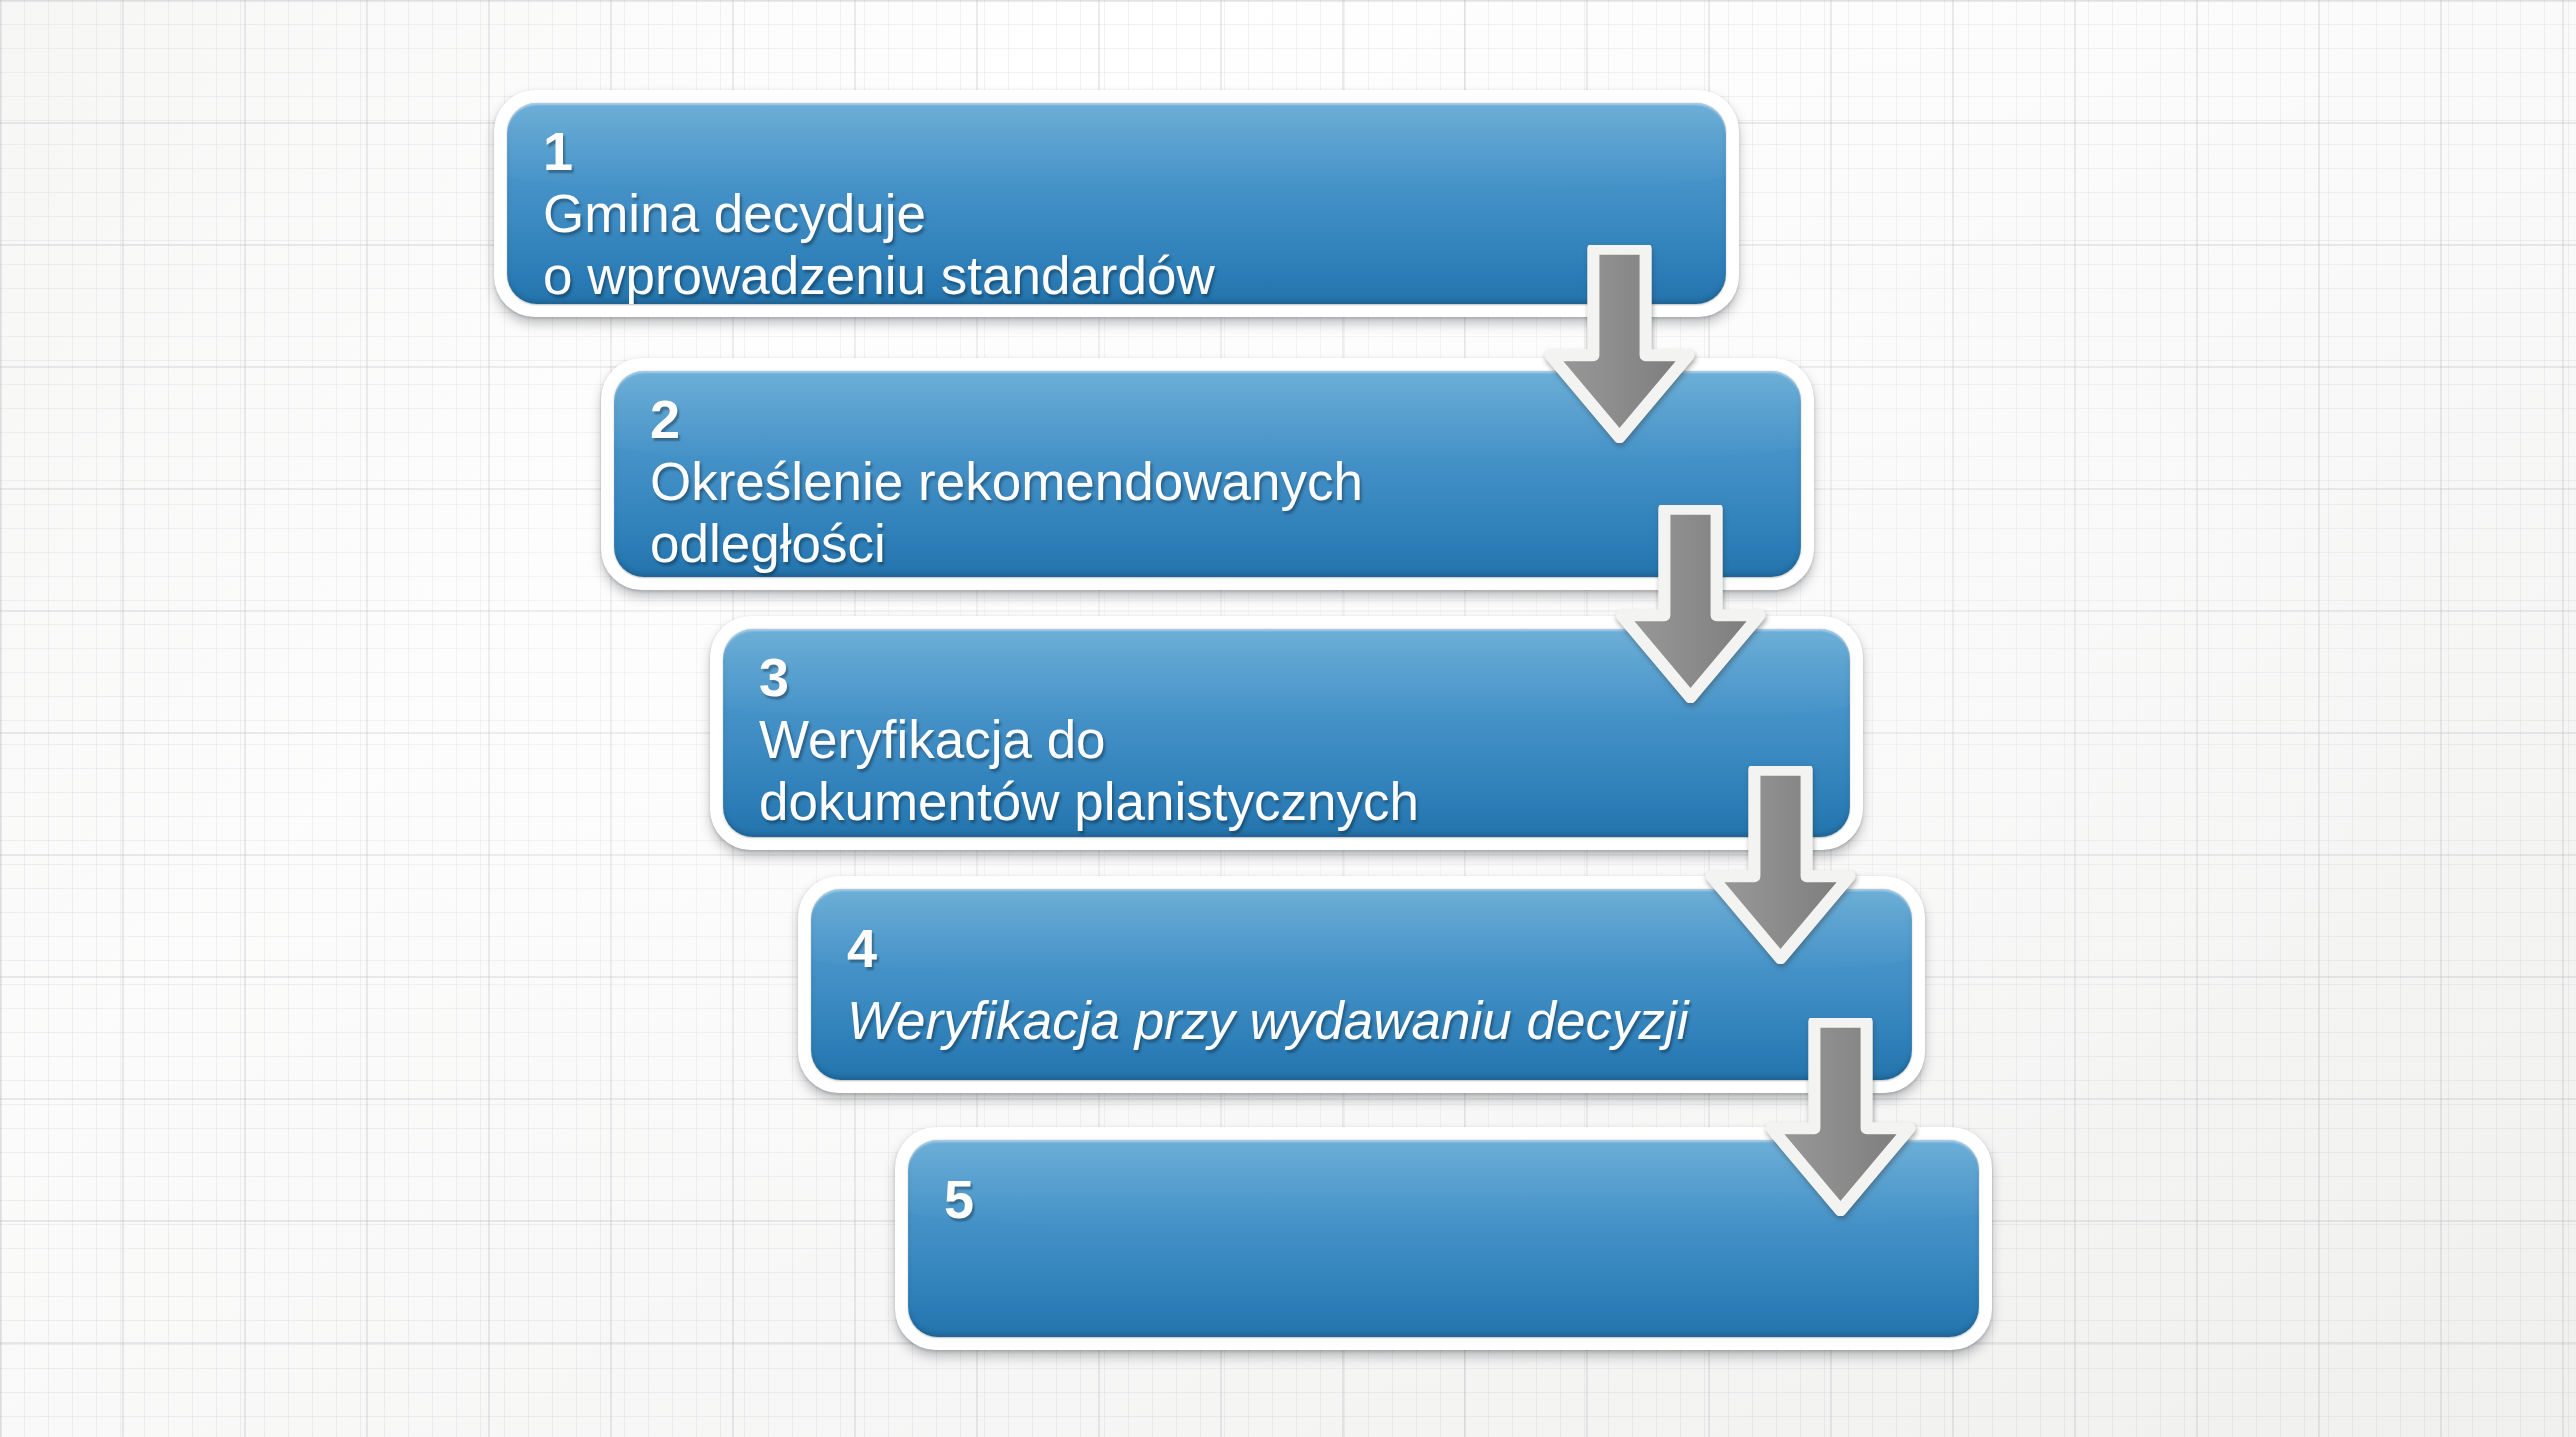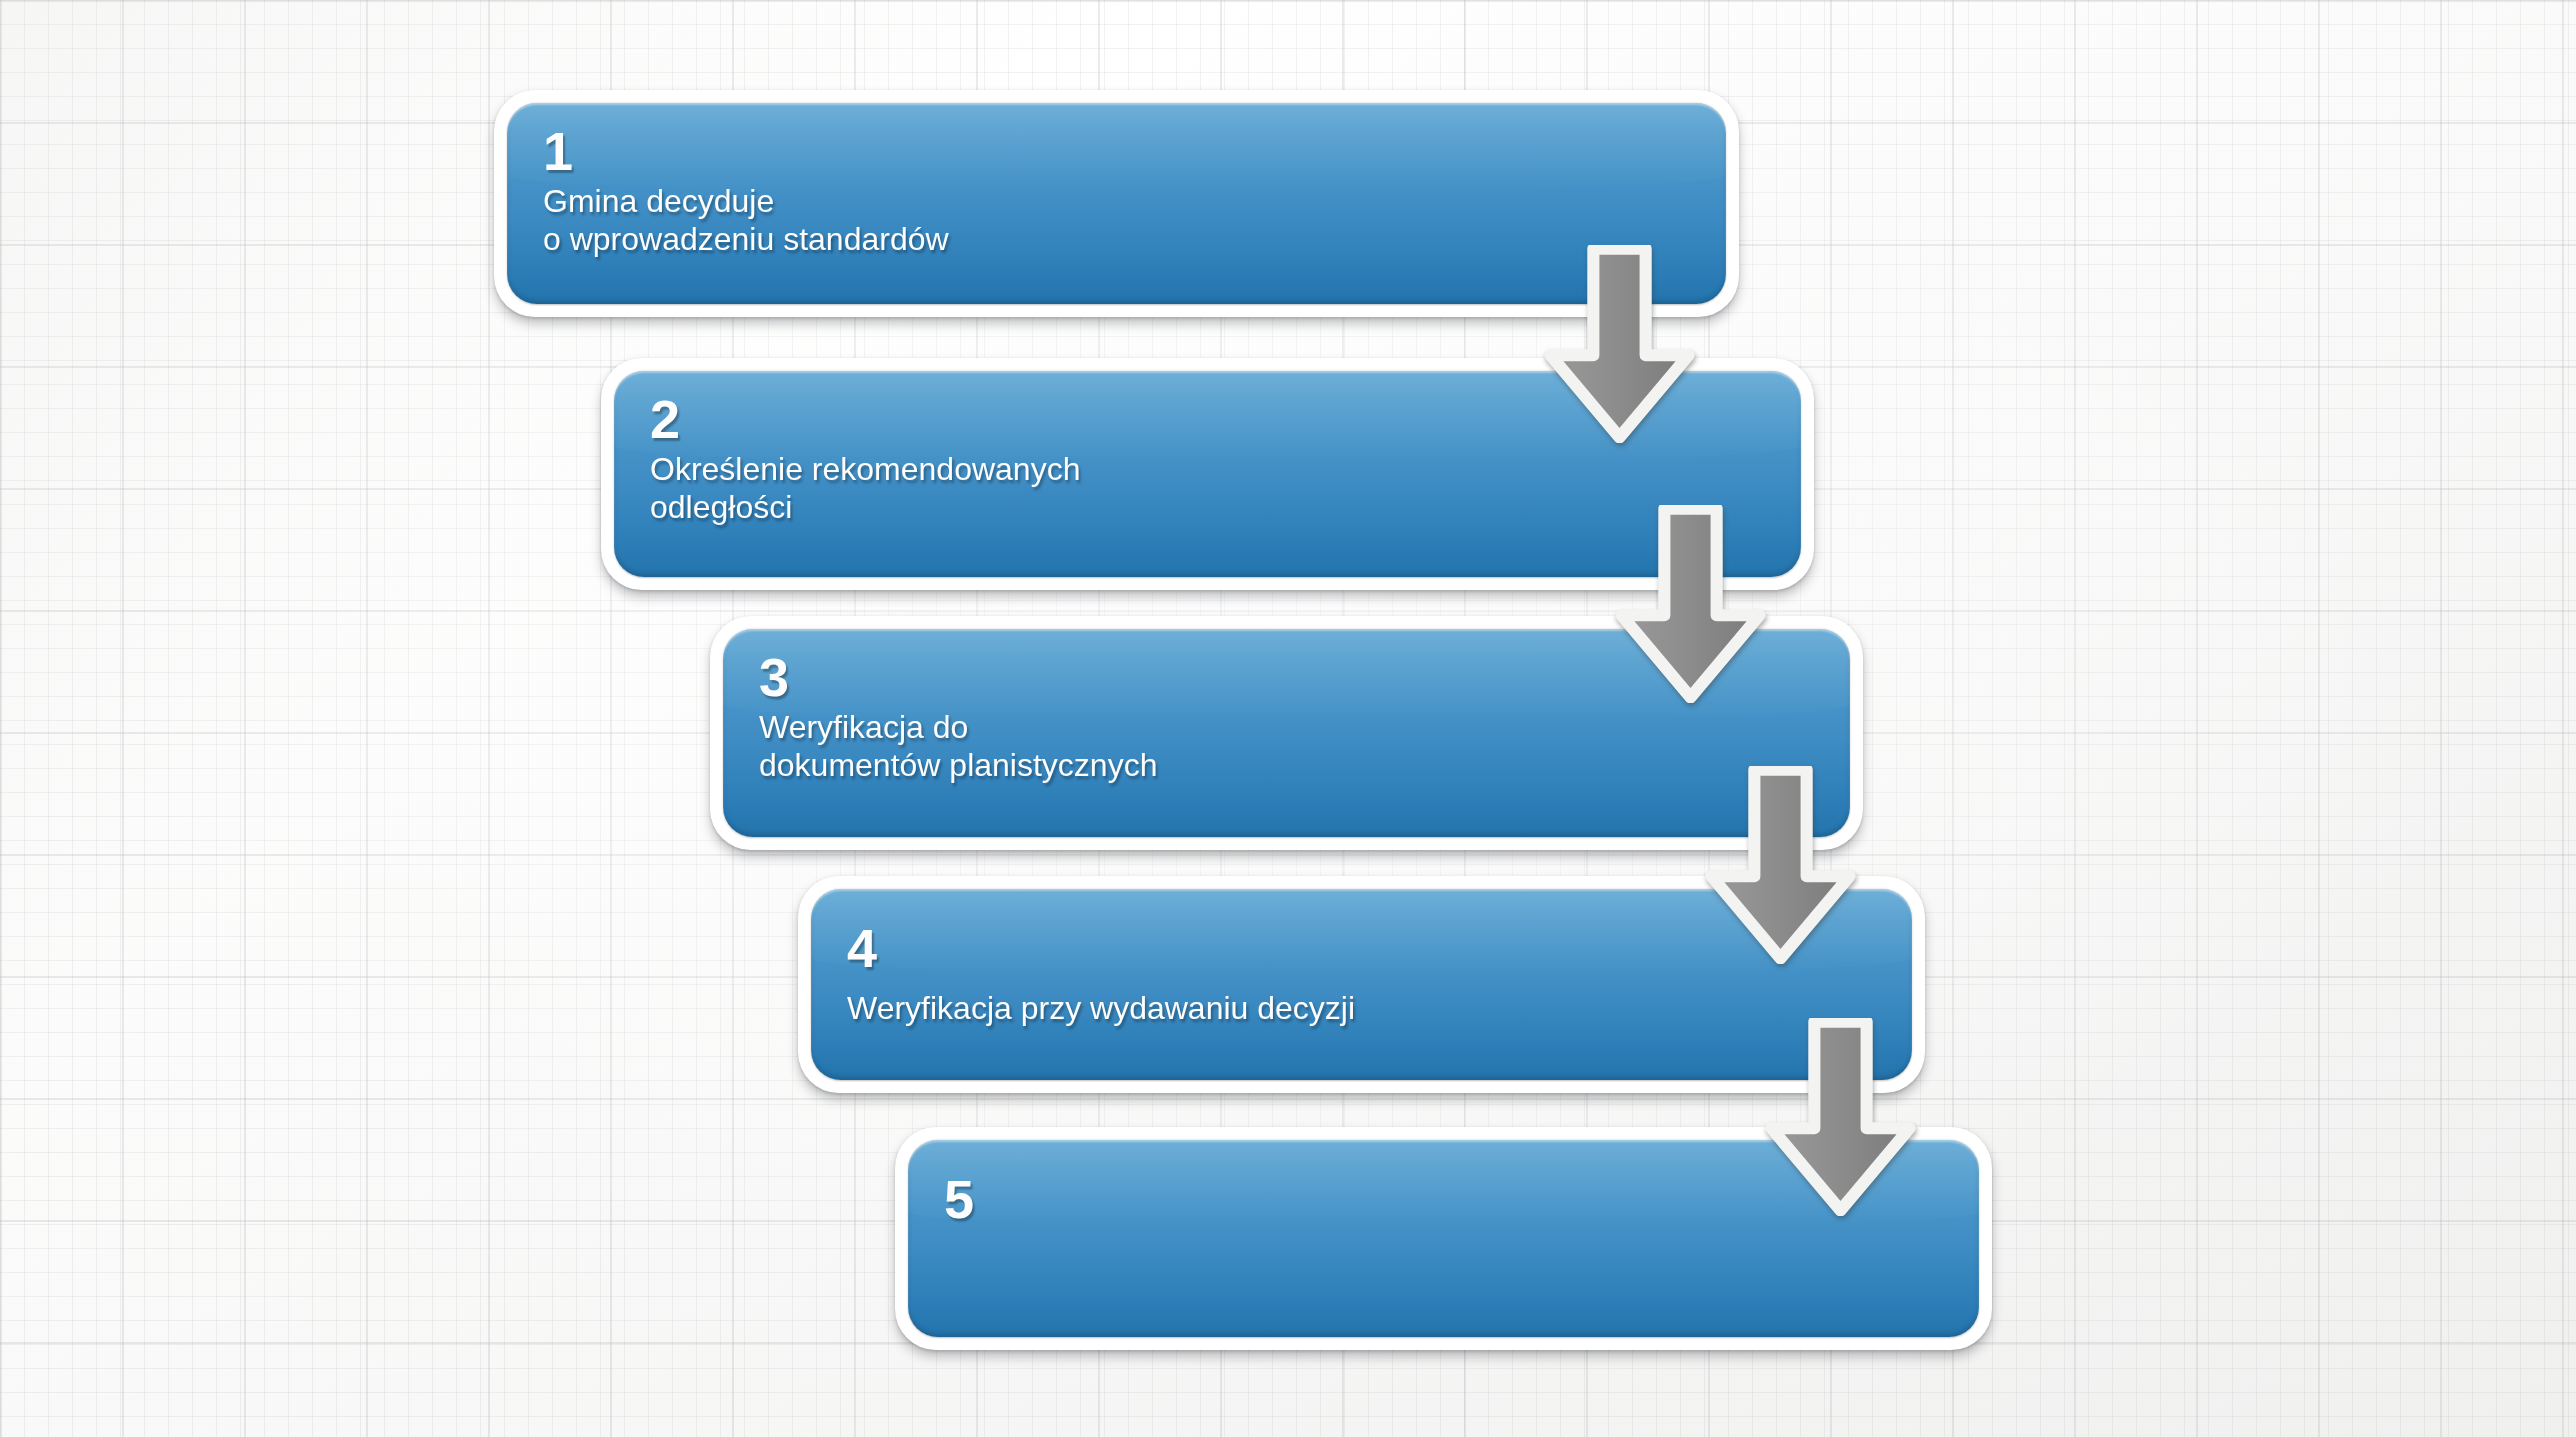--- a/index.html
+++ b/index.html
@@ -91,21 +91,21 @@
     font-weight: bold;
     line-height: 1.0;
     color: #fdfdfd;
     letter-spacing: 0.5px;
     text-shadow: 1.9px 2.8px 1.9px rgba(0,0,0,0.30);
   }
   .step-text {
     position: relative;
     z-index: 1;
     margin-top: 5.6px;
-    font-size: 32px;
+    font-size: 53px;
     line-height: 1.17;
     color: #fdfdfd;
     white-space: pre-line;
     text-shadow: 1.9px 2.8px 2.8px rgba(0,0,0,0.32);
   }
 
   
   .arrow {
     position: absolute;
     z-index: 5;
@@ -139,21 +139,21 @@
     <div class="step-inner">
       <div class="step-num">3</div>
       <div class="step-text">Weryfikacja do
 dokumentów planistycznych</div>
     </div>
   </div>
 
   <div class="step" style="left:798px; top:876px; width:1127px; height:217px;">
     <div class="step-inner" style="padding-top:32px;">
       <div class="step-num">4</div>
-      <div class="step-text" style="margin-top:15px;">Weryfikacja przy wydawaniu decyzji</div>
+      <div class="step-text" style="margin-top:15px;font-style:italic;">Weryfikacja przy wydawaniu decyzji</div>
     </div>
   </div>
 
   <div class="step" style="left:895px; top:1127px; width:1097px; height:223px;">
     <div class="step-inner" style="padding-top:32px;">
       <div class="step-num">5</div>
     </div>
   </div>
 
   <div class="arrow" style="left:1541px; top:245px; width:157px; height:198px;">

